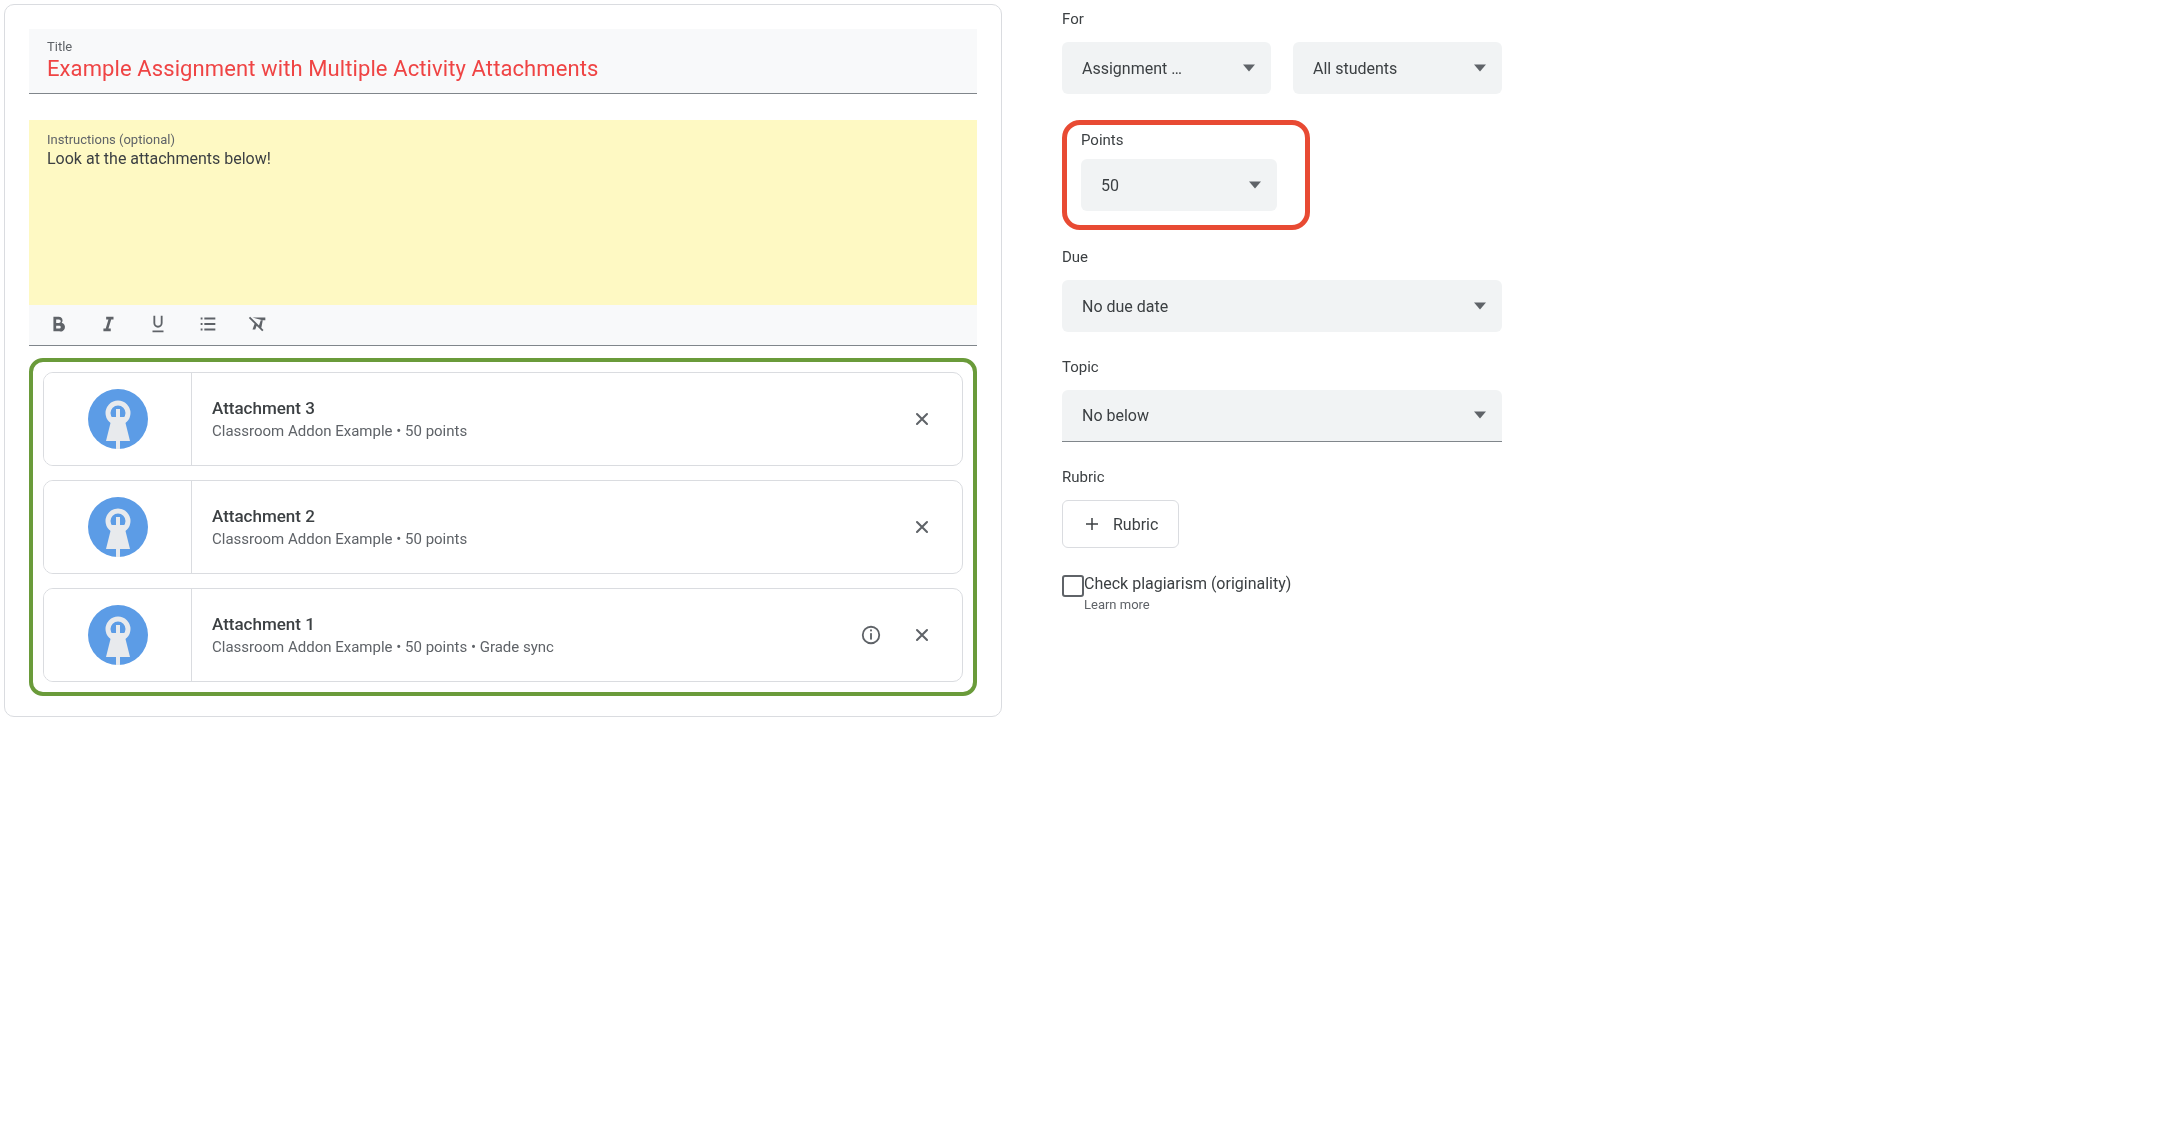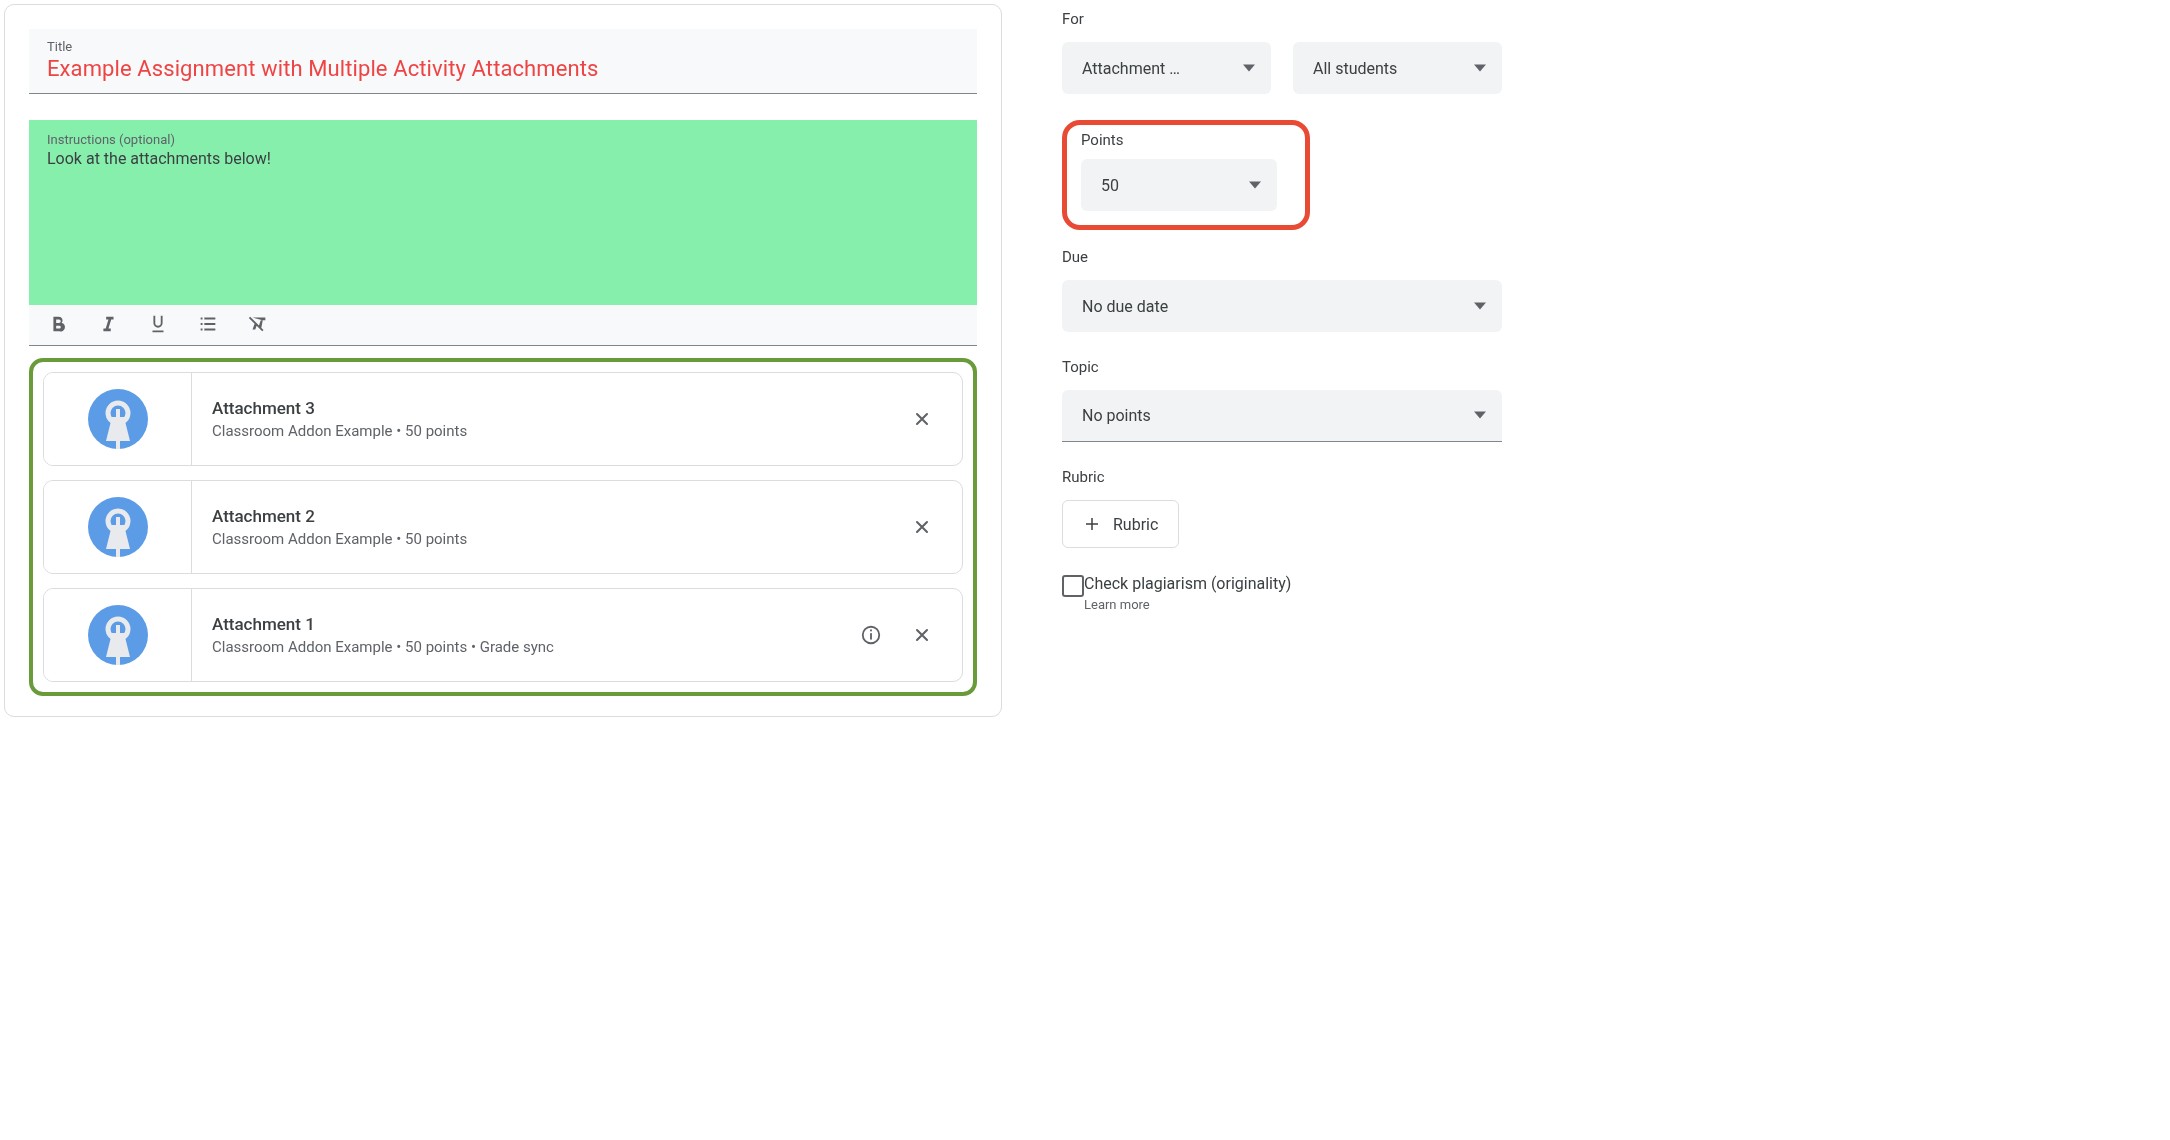--- a/index.html
+++ b/index.html
@@ -30,21 +30,21 @@
     color: #5f6368;
     font-size: 13px;
     margin-bottom: 2px;
   }
   .title-field .value {
     color: #ef4444;
     font-size: 22px;
     letter-spacing: 0.1px;
   }
   .instructions-field {
-    background: #86efac;
+    background: #fef9c3;
     margin-top: 26px;
     padding: 12px 18px 6px 18px;
   }
   .instructions-field .label {
     color: #5f6368;
     font-size: 13px;
     margin-bottom: 2px;
   }
   .instructions-field .value {
     color: #3c4043;
@@ -300,21 +300,21 @@
         </div>
       </div>
     </div>
   </div>
 
   <div class="sidebar">
     <div class="field-group">
       <div class="field-label">For</div>
       <div class="for-row">
         <div class="dropdown">
-          <span>Attachment …</span>
+          <span>Assignment …</span>
           <span class="caret"><svg viewBox="0 0 10 6">
                 <path d="M0 0h10L5 6z"></path>
               </svg></span>
         </div>
         <div class="dropdown">
           <span>All students</span>
           <span class="caret"><svg viewBox="0 0 10 6">
                 <path d="M0 0h10L5 6z"></path>
               </svg></span>
         </div>
@@ -337,21 +337,21 @@
         <span>No due date</span>
         <span class="caret"><svg viewBox="0 0 10 6">
               <path d="M0 0h10L5 6z"></path>
             </svg></span>
       </div>
     </div>
 
     <div class="field-group">
       <div class="field-label">Topic</div>
       <div class="dropdown wide topic-dd">
-        <span>No points</span>
+        <span>No below</span>
         <span class="caret"><svg viewBox="0 0 10 6">
               <path d="M0 0h10L5 6z"></path>
             </svg></span>
       </div>
     </div>
 
     <div class="field-group">
       <div class="field-label">Rubric</div>
       <div class="rubric-btn">
         <svg viewBox="0 0 24 24">

